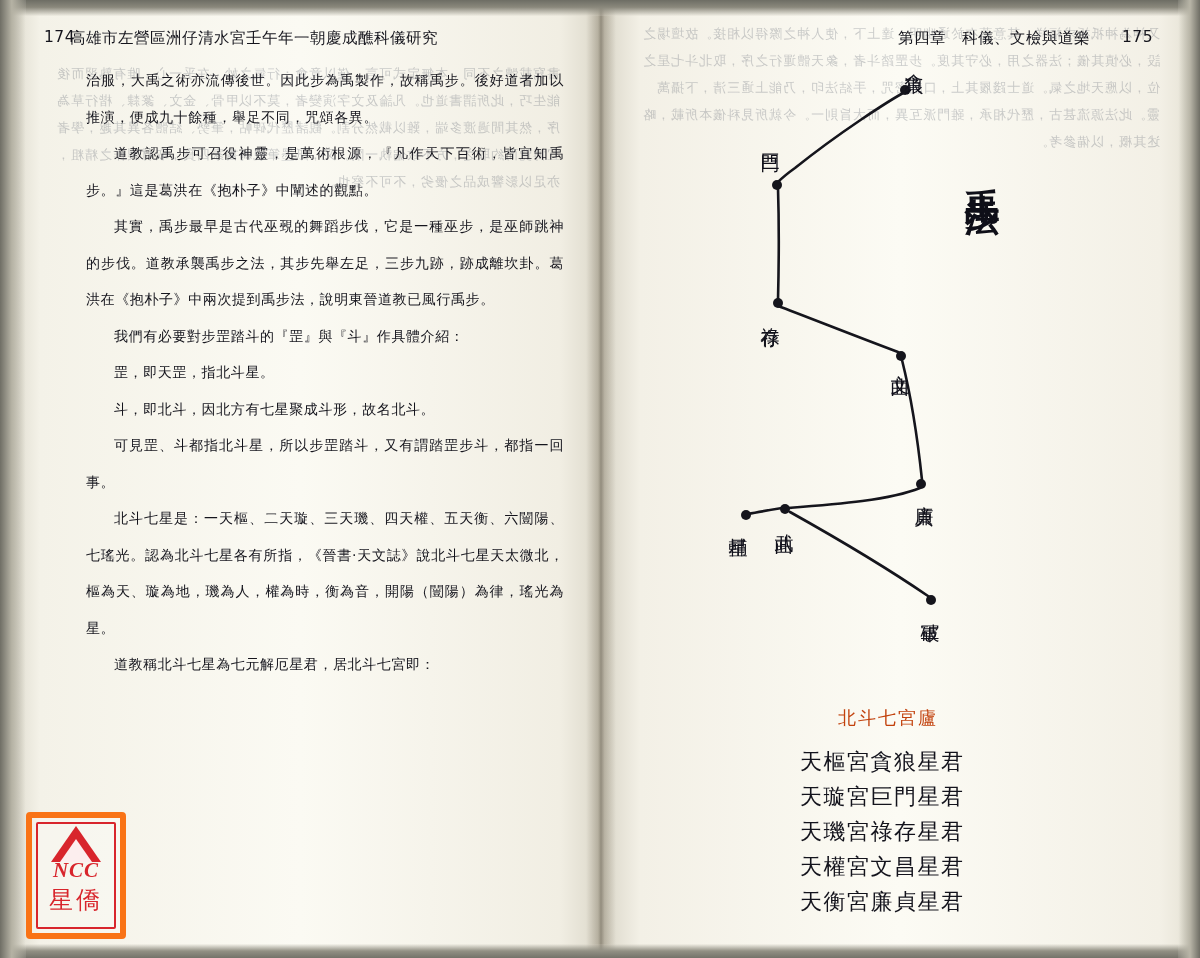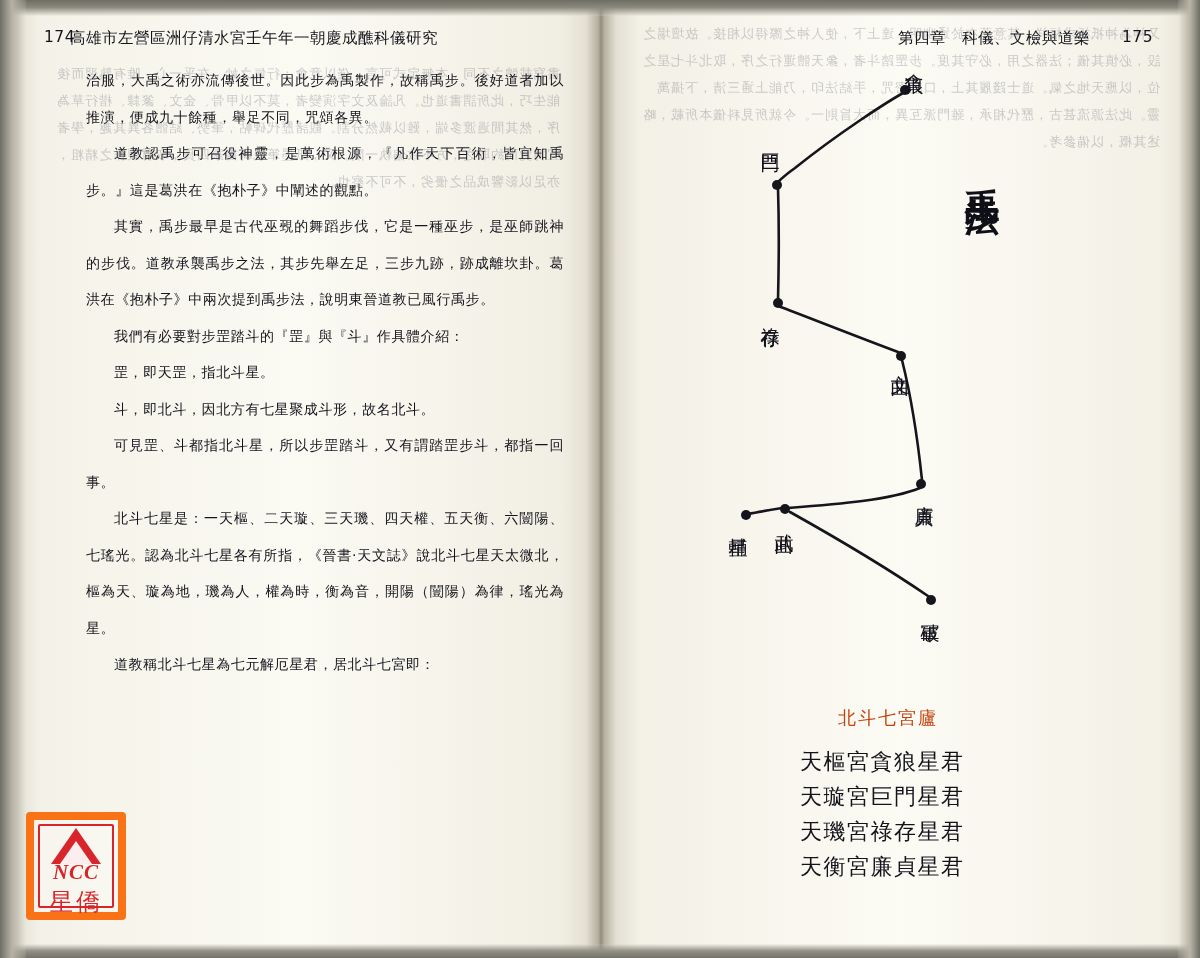--- a/index.html
+++ b/index.html
@@ -154,22 +154,22 @@
     letter-spacing: 1.5px;
   }
   .palace-list div { white-space: nowrap; }
 
   
   .stamp {
     position: absolute;
     left: 26px;
     top: 812px;
     width: 100px;
-    height: 108px;
-    border: 8px solid #f97316;
+    height: 127px;
+    border: 6px solid #f97316;
     border-radius: 4px;
     box-sizing: border-box;
     background: rgba(255,255,255,0.25);
   }
   .stamp-inner {
     position: absolute;
     inset: 4px;
     border: 2px solid #d8252c;
     border-radius: 2px;
   }
@@ -289,20 +289,21 @@
 
       <div class="yubufa">禹步法</div>
     </div>
 
     <div class="fig-caption">北斗七宮廬</div>
 
     <div class="palace-list">
       <div>天樞宮貪狼星君</div>
       <div>天璇宮巨門星君</div>
       <div>天璣宮祿存星君</div>
+      <div>天權宮文昌星君</div>
       <div>天衡宮廉貞星君</div>
     </div>
 
     <div class="stamp">
       <div class="stamp-inner"></div>
       <div class="stamp-tri"></div>
       <div class="stamp-ncc">NCC</div>
       <div class="stamp-cn">星僑</div>
     </div>
 

